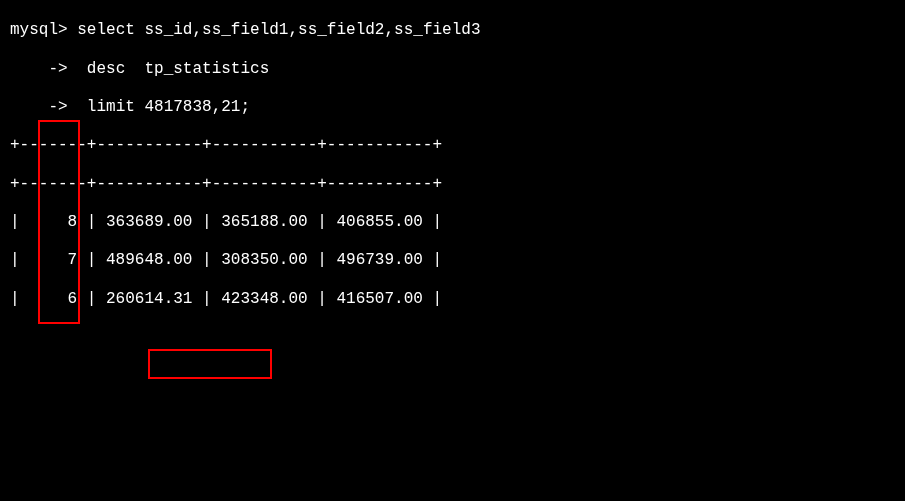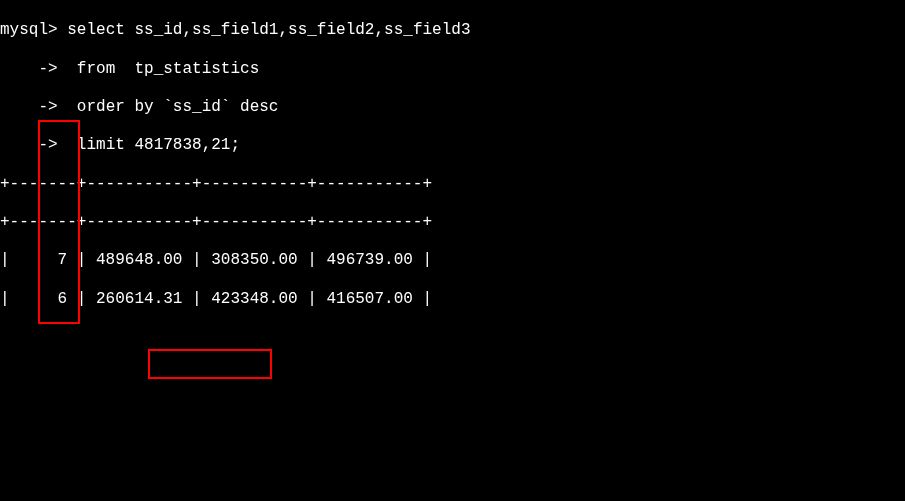--- a/index.html
+++ b/index.html
@@ -13,20 +13,21 @@
       width: 905px;
       height: 501px;
       overflow: hidden;
     }
     .terminal {
       padding: 2px 0 0 0;
       white-space: pre;
     }
     .line {
       display: block;
+      padding-left: 10px;
     }
     .highlight-box-1 {
       position: absolute;
       border: 2px solid #ff0000;
       left: 38px;
       top: 120px;
       width: 38px;
       height: 200px;
       pointer-events: none;
     }
@@ -38,25 +39,25 @@
       width: 120px;
       height: 26px;
       pointer-events: none;
     }
   </style>
 </head>
 <body>
 
 <div class="terminal">
 <span class="line"><span>mysql&gt; </span><span>select ss_id,ss_field1,ss_field2,ss_field3</span></span>
-<span class="line"><span>    -&gt; </span><span> from  tp_statistics</span></span>
-<span class="line"><span>    -&gt; </span><span> order by `ss_id` desc</span></span>
+<span class="line"><span>    -&gt; </span><span> desc  tp_statistics</span></span>
 <span class="line"><span>    -&gt; </span><span> limit 4817838,21;</span></span>
 <span class="line">+-------+-----------+-----------+-----------+</span>
 <span class="line">+-------+-----------+-----------+-----------+</span>
+<span class="line">|     8 | 363689.00 | 365188.00 | 406855.00 |</span>
 <span class="line">|     7 | 489648.00 | 308350.00 | 496739.00 |</span>
 <span class="line">|     6 | 260614.31 | 423348.00 | 416507.00 |</span>
 
 
 
 
 
 
 
 

